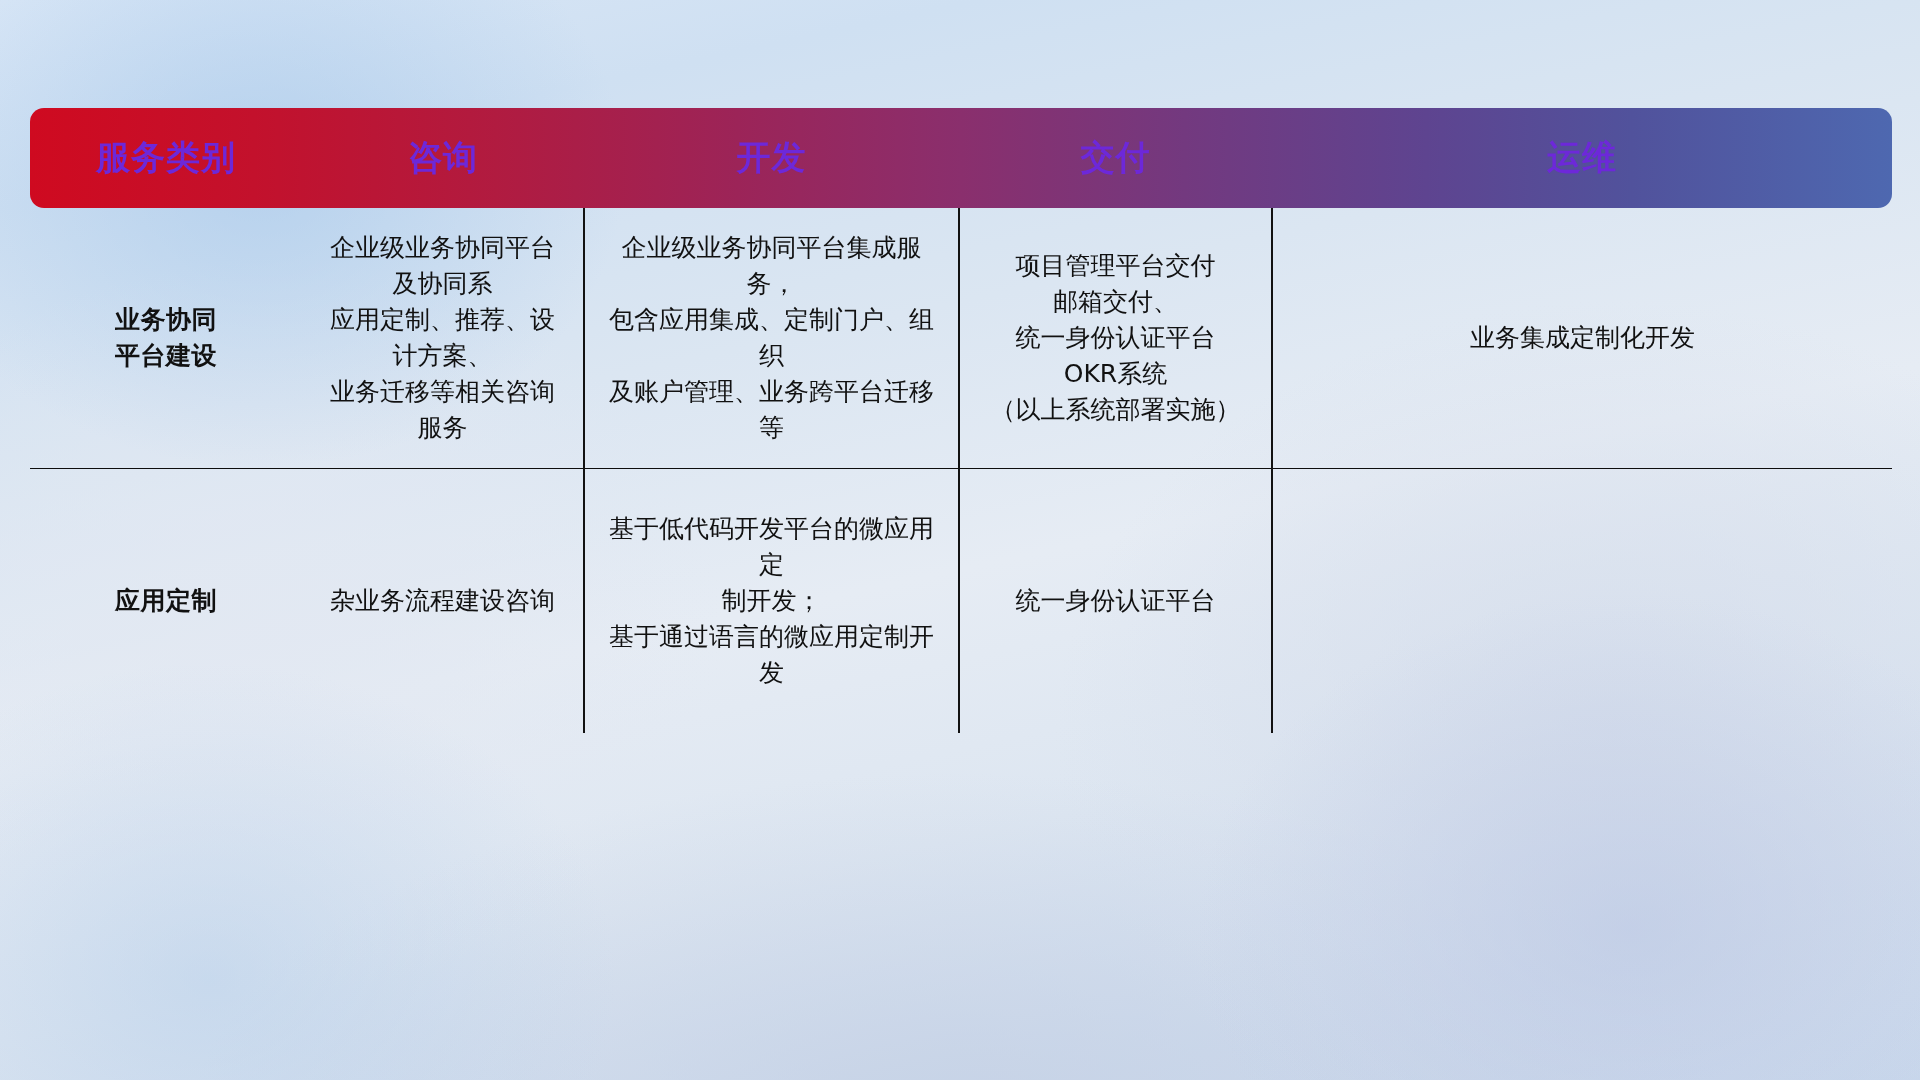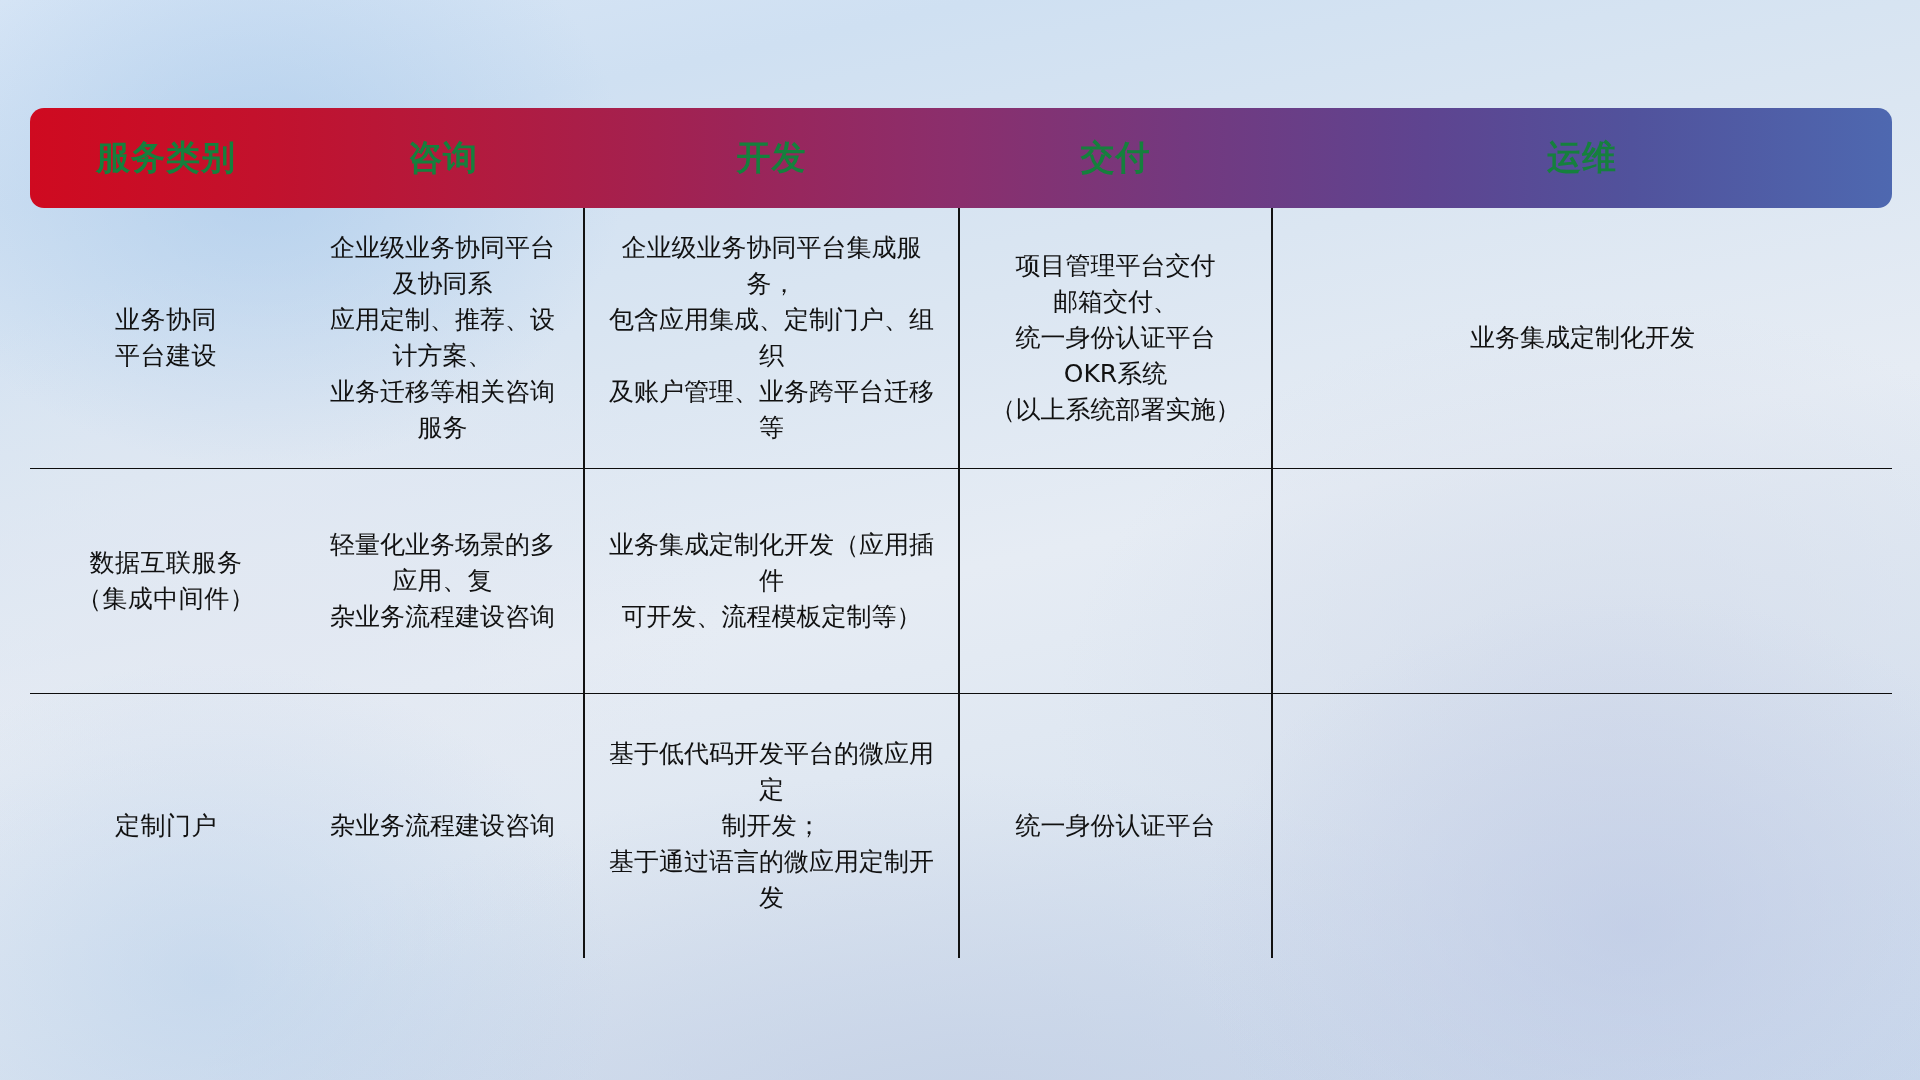--- a/index.html
+++ b/index.html
@@ -53,21 +53,21 @@
     width: 100%;
     border-collapse: collapse;
     table-layout: fixed;
   }
 
   
   .svc-table thead tr {
     height: 100px;
   }
   .svc-table thead th {
-    color: #15803d;
+    color: #6d28d9;
     font-size: 34px;
     font-weight: bold;
     letter-spacing: 1px;
     text-align: center;
     vertical-align: middle;
     border: none;
     position: relative;
     padding: 0;
     margin-left: 47px;
   }
@@ -112,21 +112,21 @@
   }
 
   .svc-table tbody tr:first-child td { border-top: none; }
   .svc-table tbody tr:last-child td  { border-bottom: none; text-align: center; }
 
   
   .svc-table tbody td.vline-right { border-right: 2px solid #121212; }
 
   .cat-cell {
     color: #3f66c4;
-    font-weight: normal;
+    font-weight: bold;
     font-size: 29px;
     line-height: 1.5;
     letter-spacing: 0.5px;
   }
 
   .r1 { height: 260px; }
   .r2 { height: 225px; }
   .r3 { height: 265px; }
 
   
@@ -197,44 +197,24 @@
 邮箱交付、
 统一身份认证平台
 OKR系统
 （以上系统部署实施）</span>
         </td>
         <td>
           <span class="cell-text">业务集成定制化开发</span>
         </td>
       </tr>
 
-      <tr class="r2">
-        <td class="cat-cell">
-          <span class="cell-text">数据互联服务
-（集成中间件）</span>
-        </td>
-        <td class="vline-right">
-          <span class="cell-text">轻量化业务场景的多应用、复
-杂业务流程建设咨询</span>
-        </td>
-        <td class="vline-right">
-          <span class="cell-text">业务集成定制化开发（应用插件
-可开发、流程模板定制等）</span>
-        </td>
-        <td class="vline-right empty-cell">
-          <span class="cell-text"></span>
-        </td>
-        <td class="empty-cell">
-          <span class="cell-text"></span>
-        </td>
-      </tr>
 
       <tr class="r3">
         <td class="cat-cell">
-          <span class="cell-text">定制门户</span>
+          <span class="cell-text">应用定制</span>
         </td>
         <td class="vline-right">
           <span class="cell-text">杂业务流程建设咨询</span>
         </td>
         <td class="vline-right">
           <span class="cell-text">基于低代码开发平台的微应用定
 制开发；
 基于通过语言的微应用定制开发</span>
         </td>
         <td class="vline-right">

